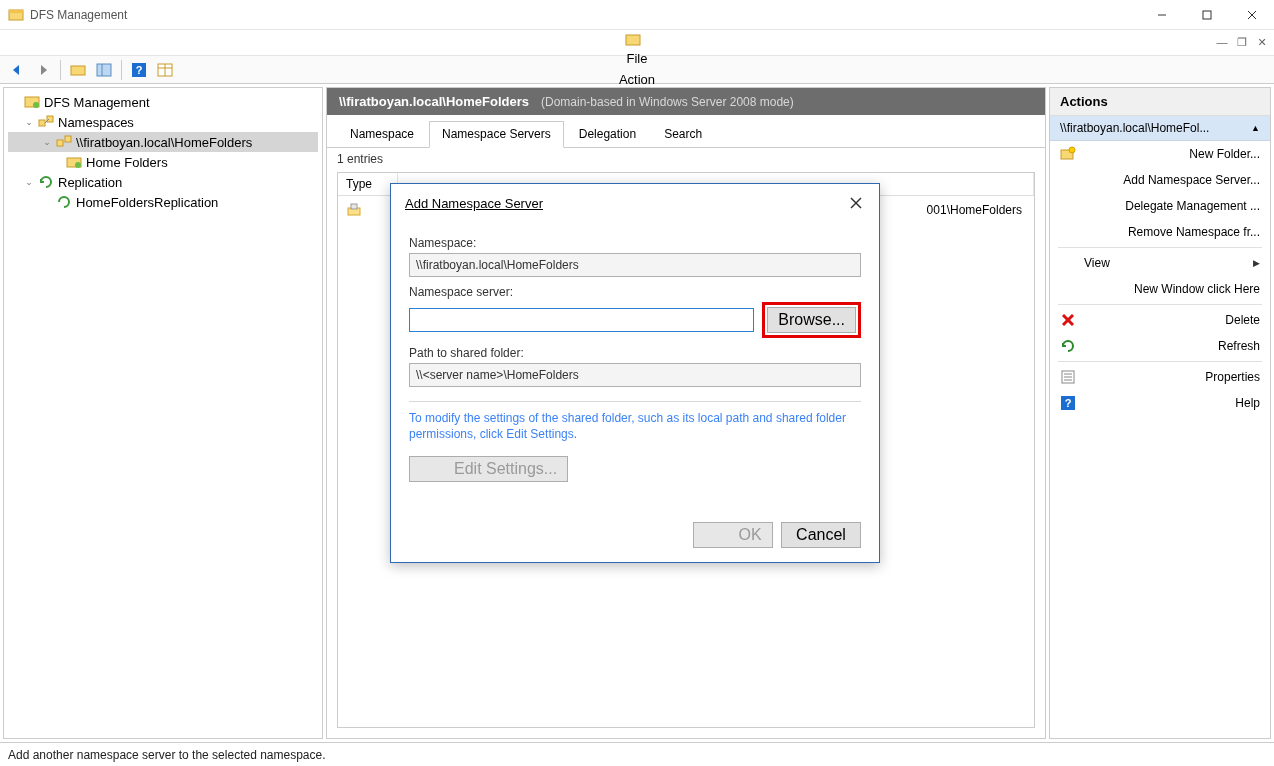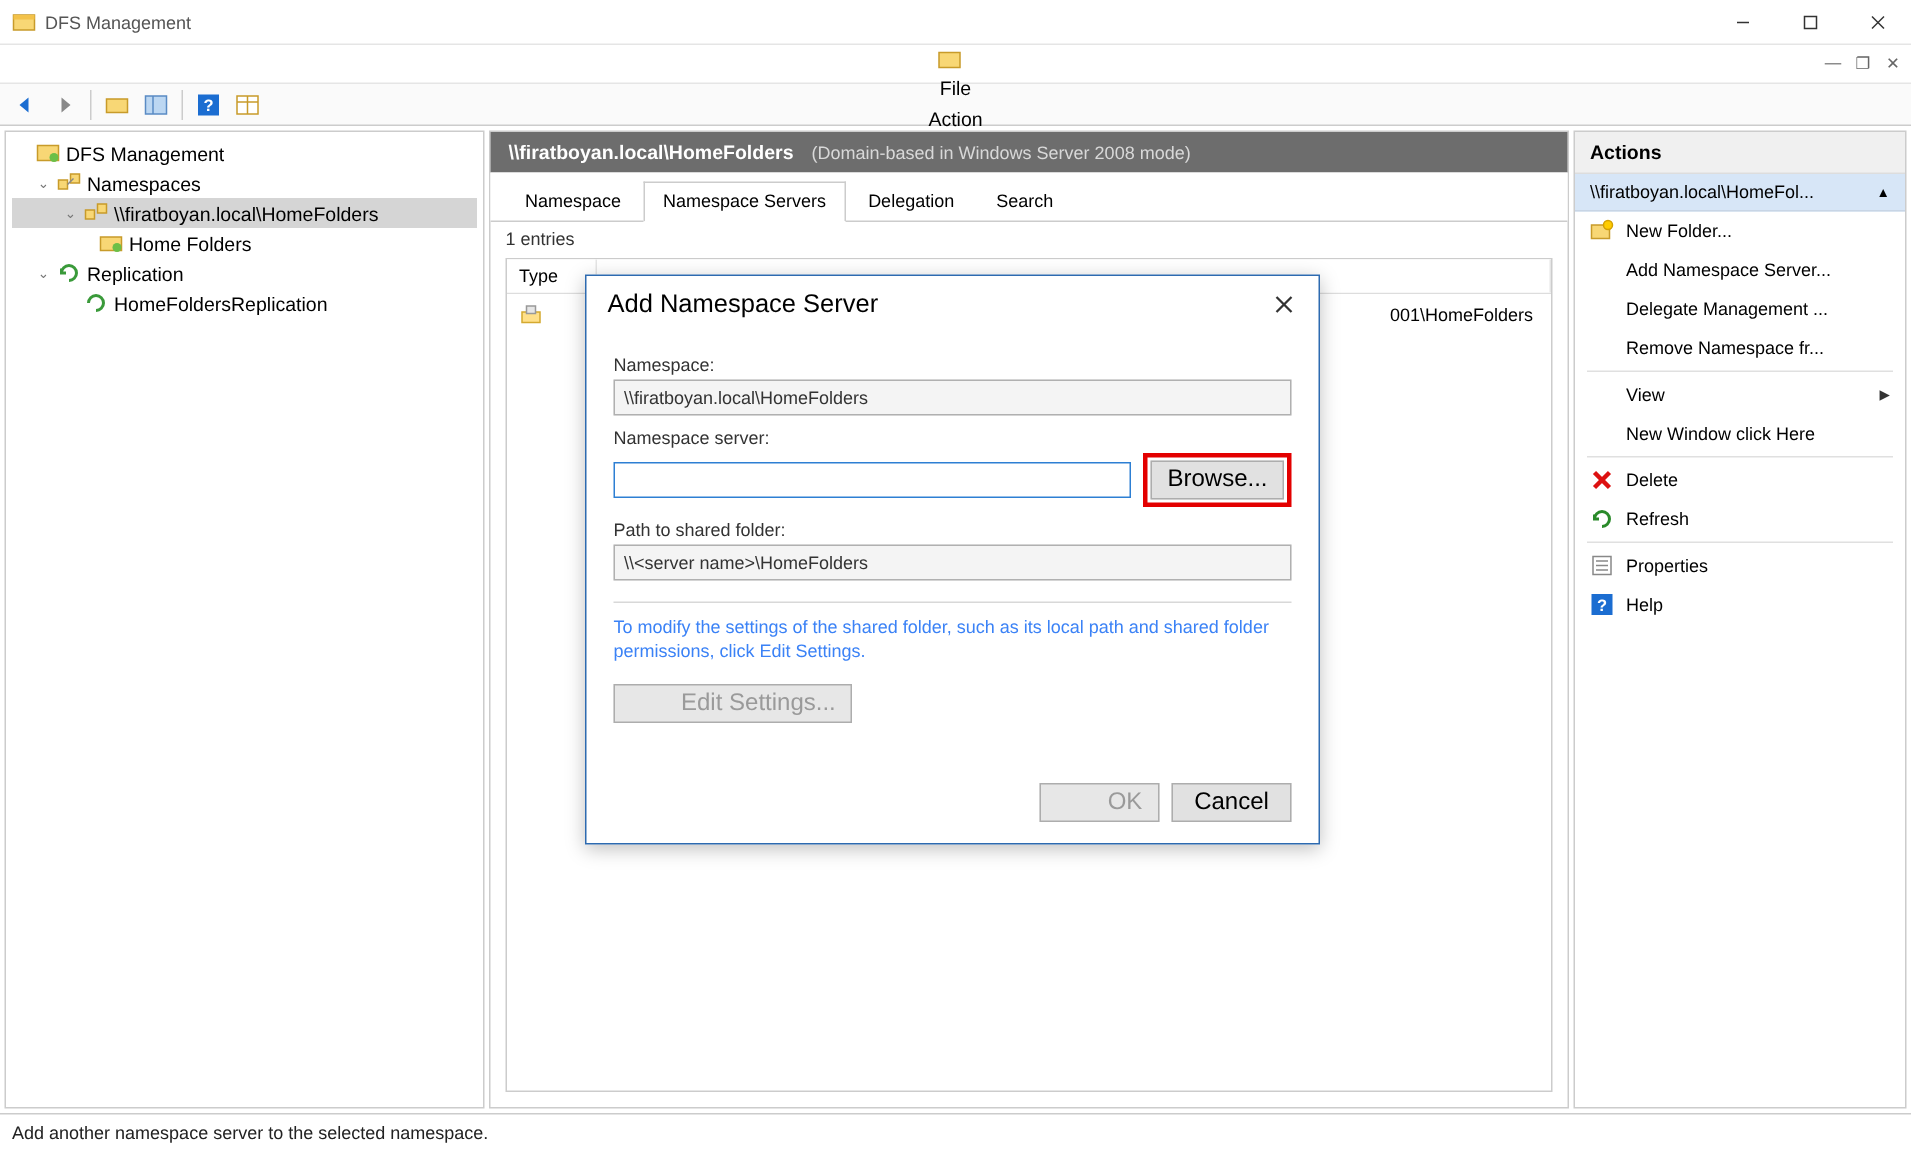--- a/index.html
+++ b/index.html
@@ -35,27 +35,27 @@
 .entries-row { padding: 4px 10px; font-size: 12px; color: #333; }
 .content-inner { margin: 2px 10px 10px 10px; border: 1px solid #ccc; flex: 1; position: relative; background: #fff; }
 .tbl-header { display: flex; border-bottom: 1px solid #ddd; background: #fff; }
 .tbl-header .th { padding: 4px 8px; border-right: 1px solid #e5e5e5; font-size: 12px; background: #fff; }
 .tbl-row { display: flex; padding: 4px 0; font-size: 12px; align-items: center; }
 .tbl-row .td { padding: 2px 8px; }
 .actions-panel { width: 222px; border: 1px solid #ccc; margin: 3px 3px 3px 0; background: #fff; display: flex; flex-direction: column; }
 .actions-header { background: #f0f0f0; padding: 6px 10px; font-weight: bold; font-size: 13px; border-bottom: 1px solid #ddd; }
 .actions-context { background: #d7e6f7; padding: 5px 10px; font-size: 12px; display: flex; justify-content: space-between; align-items: center; border-bottom: 1px solid #c8d5e5; }
 .actions-context .caret { font-size: 9px; }
-.action-link { display: flex; align-items: center; padding: 5px 10px; font-size: 12px; cursor: pointer; gap: 8px; }
+.action-link { display: flex; align-items: center; padding: 5px 10px; font-size: 12px; cursor: pointer; gap: 8px; justify-content: space-between; }
 .action-link .ai { width: 16px; height: 16px; display: flex; align-items: center; justify-content: center; flex-shrink: 0; }
 .action-link .chev { margin-left: auto; font-size: 9px; color: #333; }
 .action-sep { height: 1px; background: #e0e0e0; margin: 2px 8px; }
 .statusbar { height: 24px; border-top: 1px solid #ccc; padding: 3px 8px; font-size: 12px; color: #222; display: flex; align-items: center; }
 .dialog { position: absolute; left: 390px; top: 183px; width: 490px; background: #fff; border: 1px solid #2d6ab0; box-shadow: 0 3px 12px rgba(0,0,0,0.25); z-index: 50; }
-.dialog-title { display: flex; align-items: center; justify-content: space-between; padding: 8px 10px 8px 14px; font-size: 17px; }
+.dialog-title { display: flex; align-items: center; justify-content: space-between; padding: 8px 10px 8px 14px; font-size: 13px; text-decoration: underline; }
 .dialog-close { width: 26px; height: 22px; display: flex; align-items: center; justify-content: center; font-size: 14px; cursor: pointer; }
 .dialog-body { padding: 6px 18px 14px 18px; }
 .dlg-label { font-size: 12px; color: #333; margin-top: 8px; margin-bottom: 3px; }
 .dlg-field-ro { border: 1px solid #b0b0b0; background: #f4f4f4; padding: 4px 6px; font-size: 12px; color: #333; }
 .dlg-input-row { display: flex; gap: 8px; align-items: center; }
 .dlg-input { flex: 1; border: 1px solid #2d7fd3; padding: 4px 6px; font-size: 12px; height: 24px; }
 .dlg-btn { min-width: 80px; height: 26px; border: 1px solid #adadad; background: #e1e1e1; font-size: 16px; cursor: pointer; padding: 0 10px; }
 .dlg-btn:disabled { color: #9a9a9a; background: #e7e7e7; padding-left: 44px; }
 .highlight-red { border: 3px solid #e30000; padding: 2px; display: inline-flex; }
 .dlg-divider { height: 1px; background: #d8d8d8; margin: 14px 0 8px 0; }

